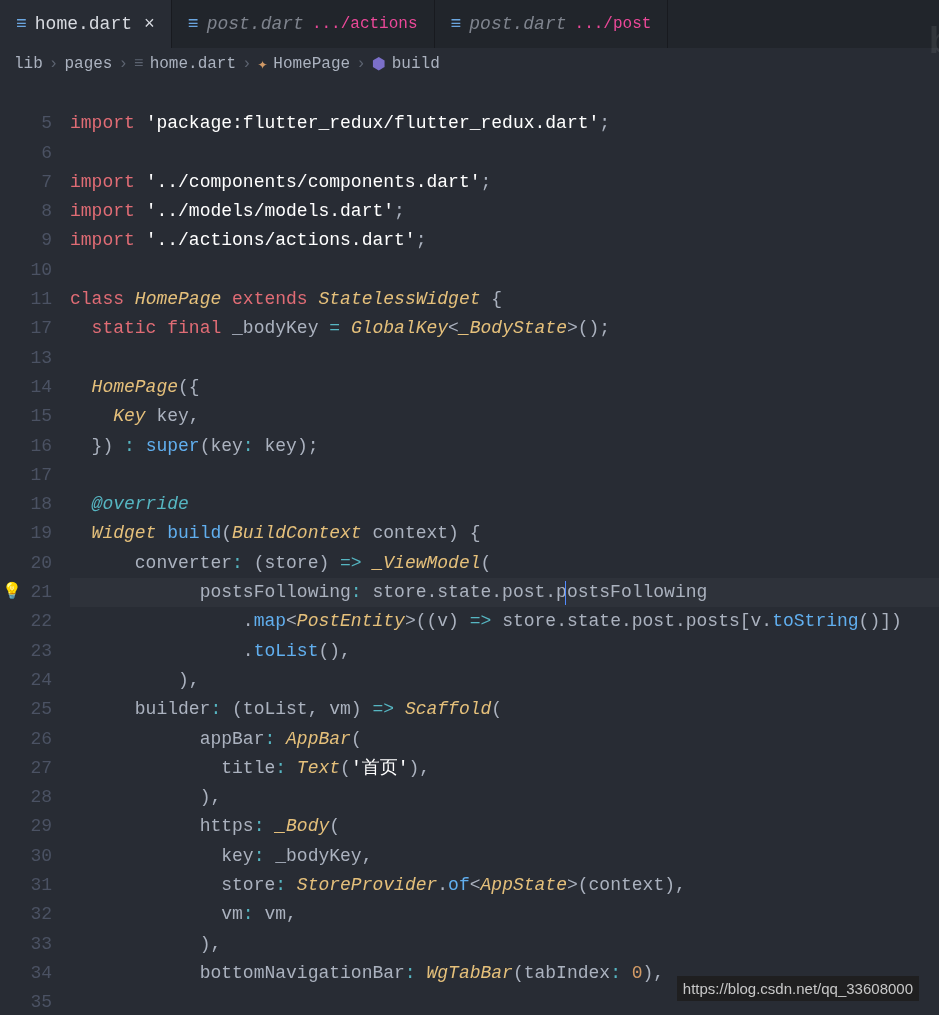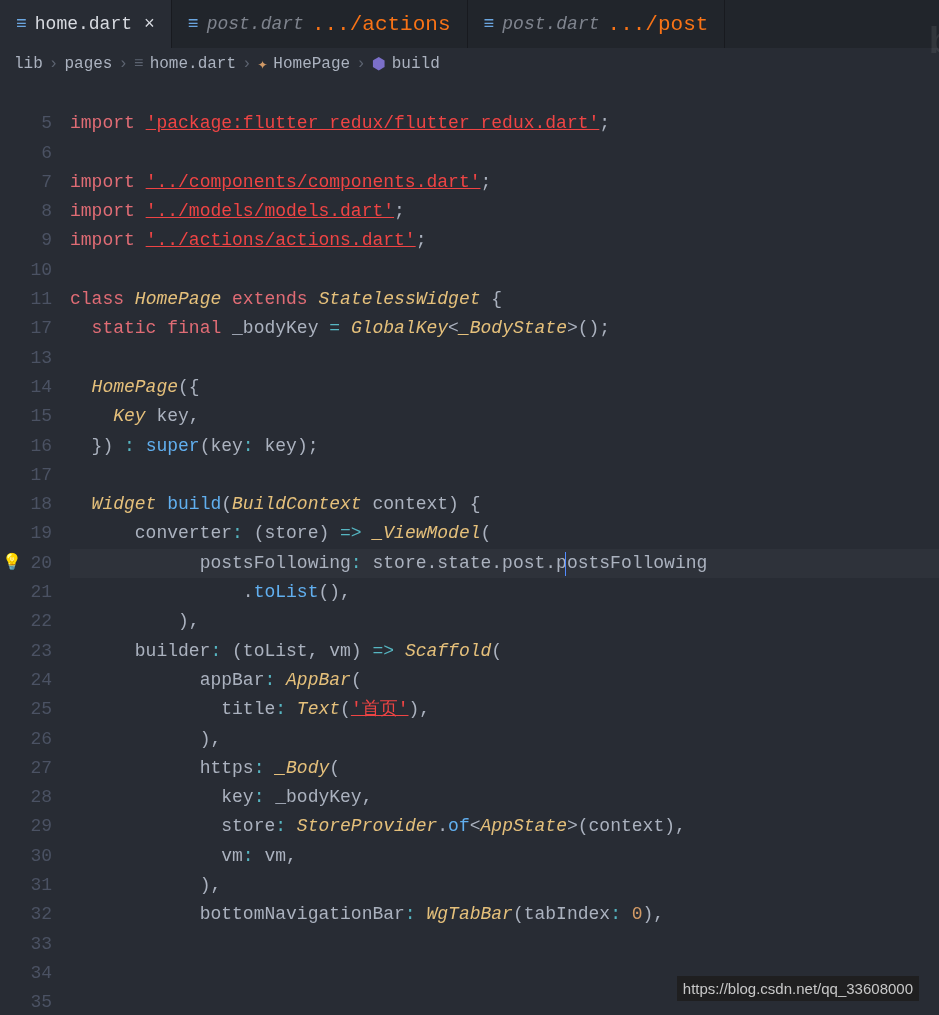--- a/index.html
+++ b/index.html
@@ -41,23 +41,23 @@
     .tab-icon {
       color: #6ba6e0;
       font-style: normal;
     }
     .tab-close {
       color: #d7dae0;
       font-style: normal;
       margin-left: 4px;
     }
     .tab-path {
-      color: #f97316;
-      font-style: normal;
-      font-size: 21px;
+      color: #ec4899;
+      font-style: normal;
+      font-size: 16px;
     }
     .breadcrumb {
       display: flex;
       align-items: center;
       padding: 6px 14px;
       background: #282c34;
       color: #abb2bf;
       font-size: 16px;
       gap: 6px;
     }
@@ -101,21 +101,21 @@
     .highlight-line {
       background: rgba(255,255,255,0.03);
     }
     .lightbulb {
       position: absolute;
       left: -68px;
       color: #d19a66;
       font-size: 16px;
     }
     .kw-red { color: #e06c75; }
-    .str { color: #ef4444; text-decoration: underline; }
+    .str { color: #ffffff; }
     .type { color: #e5c07b; font-style: italic; }
     .fn { color: #61afef; }
     .param { color: #abb2bf; }
     .op { color: #56b6c2; }
     .punct { color: #abb2bf; }
     .num { color: #d19a66; }
     .ann { color: #abb2bf; font-style: italic; }
     .cursor-caret {
       position: absolute;
       width: 1px;
@@ -223,23 +223,25 @@
     <div class="code-line"><span class="kw-red">import</span> <span class="str">'../models/models.dart'</span><span class="punct">;</span></div>
     <div class="code-line"><span class="kw-red">import</span> <span class="str">'../actions/actions.dart'</span><span class="punct">;</span></div>
     <div class="code-line"></div>
     <div class="code-line"><span class="kw-red">class</span> <span class="type">HomePage</span> <span class="kw-red">extends</span> <span class="type">StatelessWidget</span><span class="punct"> {</span></div>
     <div class="code-line">  <span class="kw-red">static</span> <span class="kw-red">final</span> <span class="param">_bodyKey</span><span class="op"> = </span><span class="type">GlobalKey</span><span class="punct">&lt;</span><span class="type">_BodyState</span><span class="punct">&gt;</span><span class="punct">();</span></div>
     <div class="code-line"></div>
     <div class="code-line">  <span class="type">HomePage</span><span class="punct">({</span></div>
     <div class="code-line">    <span class="type">Key</span><span class="param"> key,</span></div>
     <div class="code-line">  <span class="punct">}) </span><span class="op">:</span><span class="fn"> super</span><span class="punct">(key</span><span class="op">:</span><span class="punct"> key);</span></div>
     <div class="code-line"></div>
+    <div class="code-line">  <span class="ann" style="color:#56b6c2">@override</span></div>
     <div class="code-line">  <span class="type">Widget</span><span class="fn"> build</span><span class="punct">(</span><span class="type">BuildContext</span><span class="param"> context) {</span></div>
     <div class="code-line">      <span class="param">converter</span><span class="op">:</span><span class="param"> (store) </span><span class="op">=&gt;</span><span class="type"> _ViewModel</span><span class="punct">(</span></div>
     <div class="code-line highlight-line"><span class="lightbulb">💡</span>            <span class="param">postsFollowing</span><span class="op">:</span><span class="param"> store.state.post.postsFollowing</span><span class="cursor-caret"></span></div>
+    <div class="code-line">                <span class="punct">.</span><span class="fn">map</span><span class="punct">&lt;</span><span class="type">PostEntity</span><span class="punct">&gt;</span><span class="punct">((v) </span><span class="op">=&gt;</span><span class="param"> store.state.post.posts[v.</span><span class="fn">toString</span><span class="punct">()])</span></div>
     <div class="code-line">                <span class="punct">.</span><span class="fn">toList</span><span class="punct">(),</span></div>
     <div class="code-line">          <span class="punct">),</span></div>
     <div class="code-line">      <span class="param">builder</span><span class="op">:</span><span class="param"> (toList, vm) </span><span class="op">=&gt;</span><span class="type"> Scaffold</span><span class="punct">(</span></div>
     <div class="code-line">            <span class="param">appBar</span><span class="op">:</span><span class="type"> AppBar</span><span class="punct">(</span></div>
     <div class="code-line">              <span class="param">title</span><span class="op">:</span><span class="type"> Text</span><span class="punct">(</span><span class="str">'首页'</span><span class="punct">),</span></div>
     <div class="code-line">            <span class="punct">),</span></div>
     <div class="code-line">            <span class="param">https</span><span class="op">:</span><span class="type"> _Body</span><span class="punct">(</span></div>
     <div class="code-line">              <span class="param">key</span><span class="op">:</span><span class="param"> _bodyKey,</span></div>
     <div class="code-line">              <span class="param">store</span><span class="op">:</span><span class="type"> StoreProvider</span><span class="punct">.</span><span class="fn">of</span><span class="punct">&lt;</span><span class="type">AppState</span><span class="punct">&gt;</span><span class="punct">(context),</span></div>
     <div class="code-line">              <span class="param">vm</span><span class="op">:</span><span class="param"> vm,</span></div>

